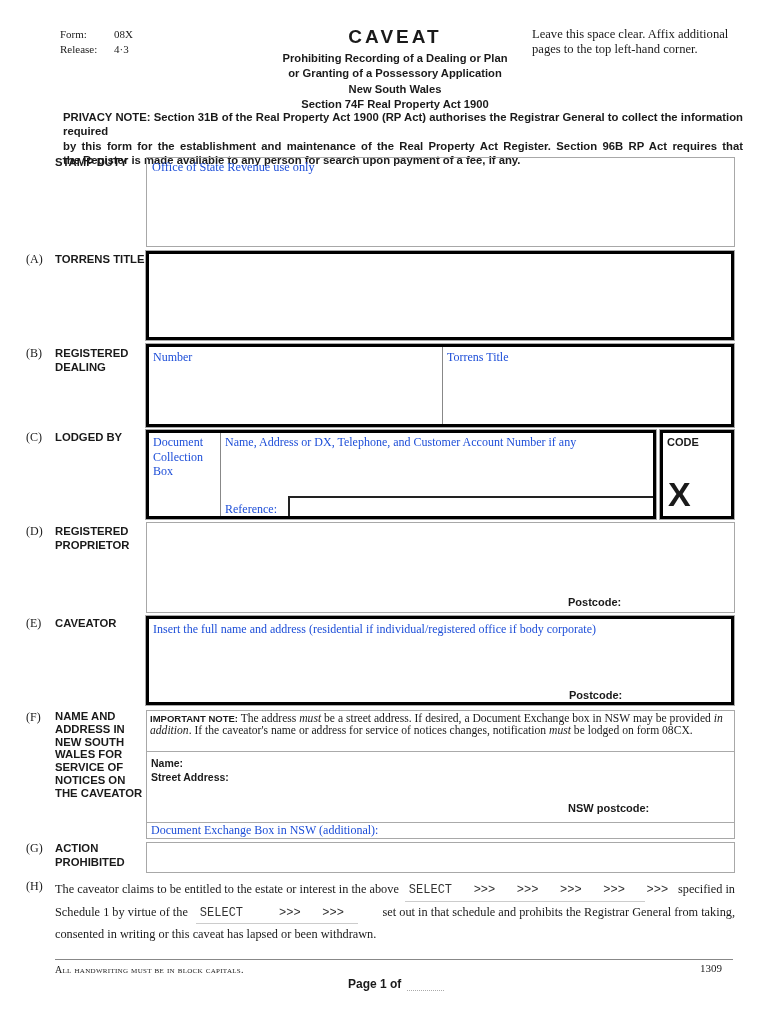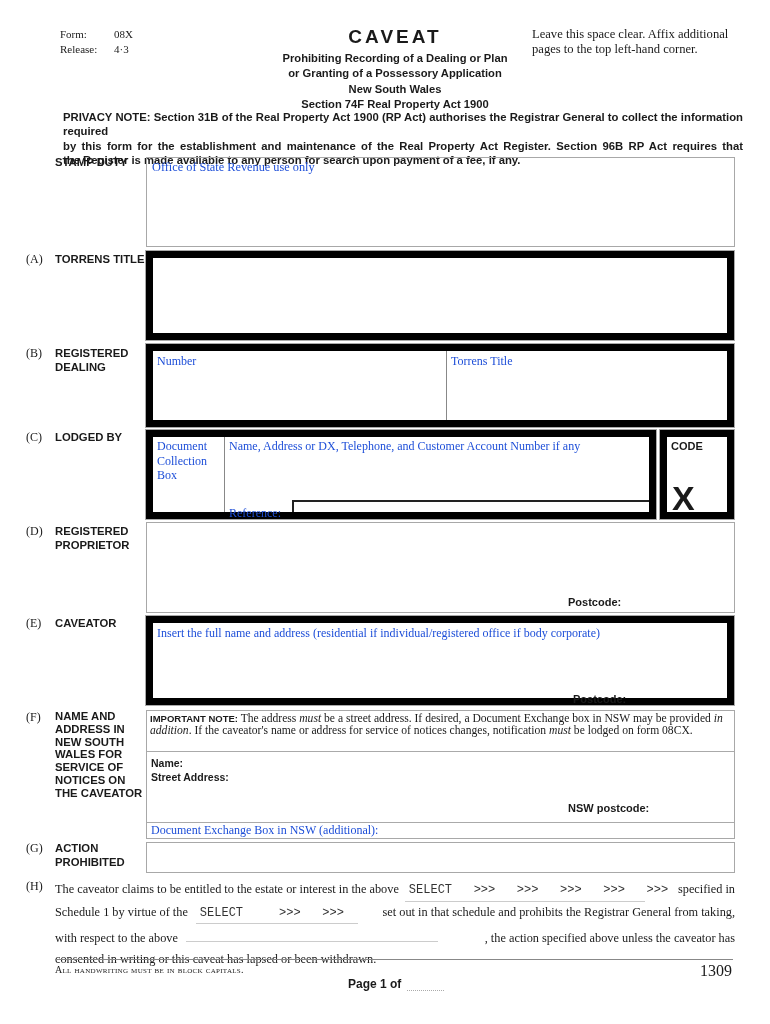--- a/index.html
+++ b/index.html
@@ -17,35 +17,35 @@
   .subtitle { left: 270px; top: 51px; width: 250px; text-align: center; font-size: 11.2px; line-height: 15.3px; font-weight: bold; }
   .leave { left: 532px; top: 27px; width: 210px; font-size: 12.6px; line-height: 15px; }
   .privacy { left: 63px; top: 110px; width: 680px; font-size: 11.3px; line-height: 14.3px; font-weight: bold; text-align: justify; text-align-last: left; }
   .privacy .p-line { display: block; text-align: justify; text-align-last: justify; }
   .privacy .p-last { display: block; text-align: left; }
 
   .sec-letter { font-size: 12px; left: 26px; }
   .sec-label { left: 55px; font-size: 11.3px; line-height: 14px; font-weight: bold; font-family: "Liberation Sans", sans-serif; }
 
   .box-thin { border: 1.5px solid #a8a8a8; }
-  .box-thick { border: 7px solid #000000; outline: 1px solid #aaa; }
+  .box-thick { border: 3px solid #000000; outline: 1px solid #aaa; }
   .hint { font-size: 12px; color: #1d4ed8; }
 
   .vline { position: absolute; top: 0; bottom: 0; border-left: 1px solid #888; }
   .hline { position: absolute; left: 0; right: 0; border-top: 1px solid #aaa; }
 
   .field-line { display: inline-block; border-bottom: 1px solid #ccc; height: 18px; vertical-align: bottom; }
   .selectish { font-family: "Liberation Mono", monospace; font-size: 12px; color: #333; border-bottom: 1px solid #ccc; display: inline-block; padding: 0 4px; }
 
   .h-text { left: 55px; top: 879px; width: 680px; font-size: 12.3px; line-height: 20.5px; }
   .h-line { display: flex; align-items: baseline; white-space: nowrap; }
 
   .footer-rule { left: 55px; top: 959px; width: 678px; border-top: 1.5px solid #888; }
   .footer-left { left: 55px; top: 964px; font-size: 10px; font-variant: small-caps; letter-spacing: 0.3px; }
-  .footer-right { left: 700px; top: 962px; font-size: 16px; }
+  .footer-right { left: 700px; top: 962px; font-size: 11px; }
   .pageof { left: 348px; top: 977px; font-size: 12px; font-weight: bold; font-family: "Liberation Sans", sans-serif; }
   .pageof .dotted { display: inline-block; width: 37px; border-bottom: 1px dotted #aaa; margin-left: 6px; vertical-align: bottom; height: 12px; }
 </style>
 </head>
 <body>
 
 <div class="abs formid serif">
   <div class="row">
       <span class="k">Form:</span>
       <span>08X</span>
@@ -171,25 +171,20 @@
     <span>The caveator claims to be entitled to the estate or interest in the above</span>
     <span class="selectish" style="margin-left:6px; width:240px; white-space:pre;">SELECT   &gt;&gt;&gt;   &gt;&gt;&gt;   &gt;&gt;&gt;   &gt;&gt;&gt;   &gt;&gt;&gt;</span>
     <span style="margin-left:auto;">specified in</span>
   </div>
   <div class="h-line">
     <span>Schedule 1 by virtue of the</span>
     <span class="selectish" style="margin-left:8px; width:162px; white-space:pre;">SELECT     &gt;&gt;&gt;   &gt;&gt;&gt;</span>
     <span style="margin-left:auto;">set out in that schedule and prohibits the Registrar General from taking,</span>
   </div>
   <div class="h-line">
-    <span>with respect to the above</span>
-    <span class="field-line" style="margin-left:8px; width:252px;"></span>
-    <span style="margin-left:auto;">, the action specified above unless the caveator has</span>
-  </div>
-  <div class="h-line">
     <span>consented in writing or this caveat has lapsed or been withdrawn.</span>
   </div>
 </div>
 
 <div class="abs footer-rule"></div>
 <div class="abs footer-left serif">All handwriting must be in block capitals.</div>
 <div class="abs footer-right serif">1309</div>
 <div class="abs pageof">
   <span>Page 1 of</span><span class="dotted"></span>
 </div>

